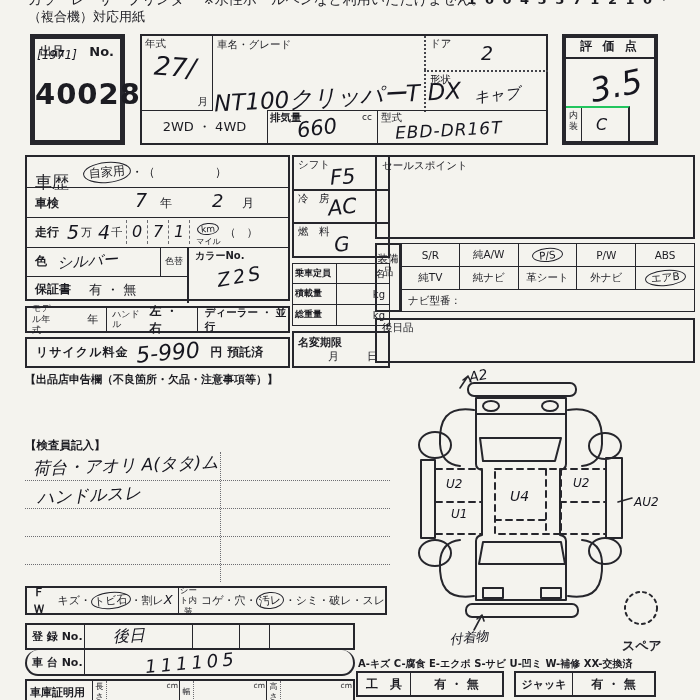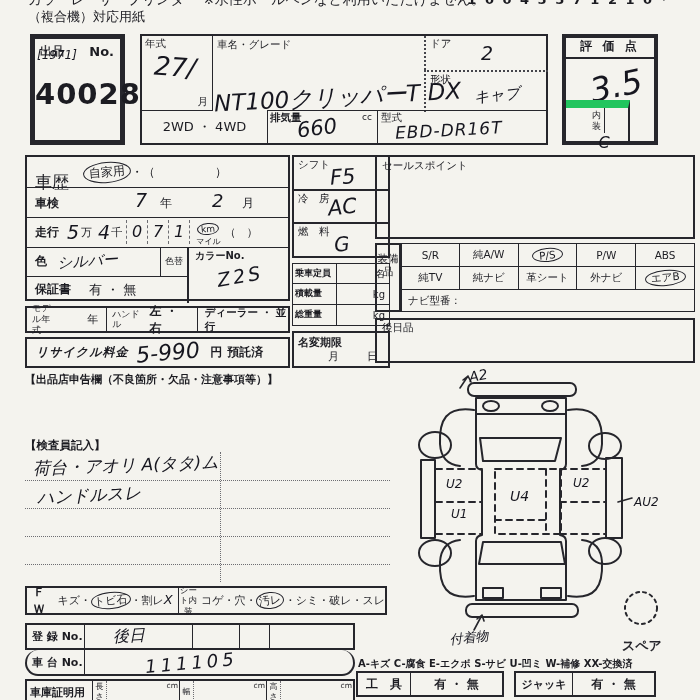--- a/index.html
+++ b/index.html
@@ -63,21 +63,21 @@
     </div>
     <div class="abs" style="left:235px;top:74px;width:169px;height:33px;border-top:1.5px solid #26262c;">
       <span class="abs lbl" style="left:4px;top:1px;">型式</span>
       <span class="abs hw" style="left:18px;top:9px;font-size:17px;letter-spacing:1px;transform:rotate(-3deg);white-space:nowrap;">EBD-DR16T</span>
     </div>
   </div>
 
   <div class="bx" style="left:562px;top:34px;width:96px;height:111px;border-width:4px;">
     <div style="height:19px;border-bottom:2px solid #26262c;text-align:center;font-size:12px;font-weight:bold;letter-spacing:3px;">評 価 点</div>
     <span class="abs hw" style="left:24px;top:28px;font-size:33px;transform:rotate(-12deg);">3.5</span>
-    <div class="abs row" style="left:0;bottom:0;width:62px;height:33px;border-top:8px solid #22c55e;border-right:2px solid #26262c;flex-direction:column;">
+    <div class="abs row" style="left:0;bottom:0;width:62px;height:33px;border-top:2px solid #22c55e;border-right:2px solid #26262c;">
       <span class="vtext sm" style="width:16px;border-right:1.5px solid #26262c;height:100%;padding-top:2px;box-sizing:border-box;">内装</span>
       <span class="hw" style="font-size:16px;margin-left:14px;">C</span>
     </div>
   </div>
 
   <div class="bx" style="left:25px;top:155px;width:265px;height:146px;">
     <div class="abs row" style="left:0;top:0;width:261px;height:30px;border-bottom:1.5px solid #26262c;">
       <span style="font-size:17px;font-weight:normal;margin-left:8px;margin-top:20px;">車歴</span>
       <span class="ink-circle" style="margin-left:14px;font-size:12px;">自家用</span>
       <span style="font-size:12px;">・（　　　　　）</span>
@@ -123,21 +123,21 @@
     <span class="sm vtext" style="width:30px;text-align:left;margin-left:5px;">モデル年式</span>
     <span style="font-size:11px;margin-left:28px;">年</span>
     <span style="width:0;height:100%;border-left:1.5px solid #26262c;margin-left:8px;"></span>
     <span class="sm" style="margin-left:5px;">ハンドル</span>
     <span style="font-size:12px;font-weight:bold;margin-left:4px;">左 ・ 右</span>
     <span style="width:0;height:100%;border-left:1.5px solid #26262c;margin-left:7px;"></span>
     <span style="font-size:10.5px;font-weight:bold;margin-left:7px;">ディーラー ・ 並行</span>
   </div>
 
   <div class="bx row" style="left:25px;top:337px;width:265px;height:31px;">
-    <span style="font-size:12px;font-weight:bold;margin-left:9px;letter-spacing:1px;font-style:italic;">リサイクル料金</span>
+    <span style="font-size:12px;font-weight:bold;margin-left:9px;letter-spacing:1px;">リサイクル料金</span>
     <span class="hw" style="font-size:22px;margin-left:8px;transform:rotate(-5deg);white-space:nowrap;">5-990</span>
     <span style="font-size:12px;font-weight:bold;margin-left:10px;">円</span>
     <span style="font-size:12px;font-weight:bold;margin-left:5px;">預託済</span>
   </div>
 
   <div class="abs" style="left:25px;top:372px;font-size:11px;font-weight:bold;">【出品店申告欄（不良箇所・欠品・注意事項等）】</div>
 
   <div class="bx" style="left:292px;top:155px;width:98px;height:36px;">
     <span class="abs lbl" style="left:4px;top:2px;">シフト</span>
     <span class="abs hw" style="left:36px;top:8px;font-size:21px;transform:rotate(-4deg);">F5</span>

